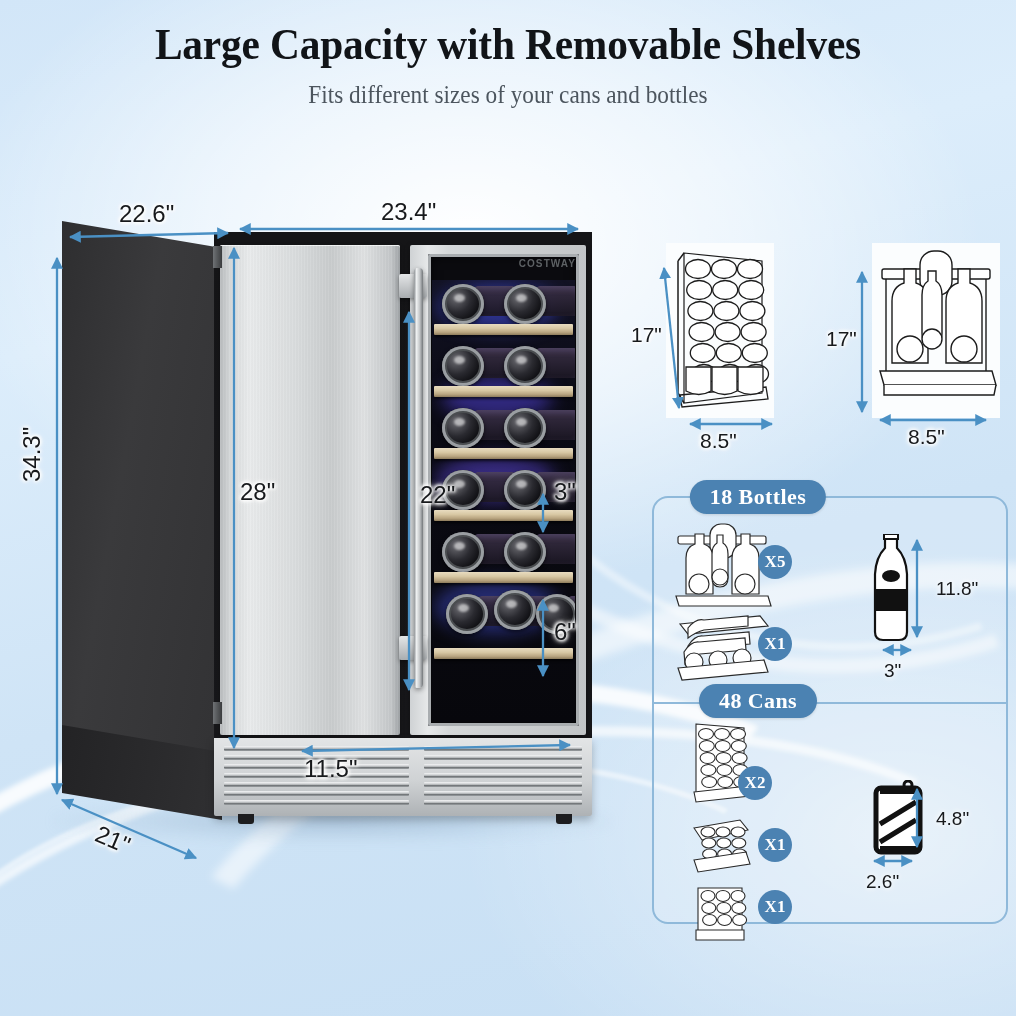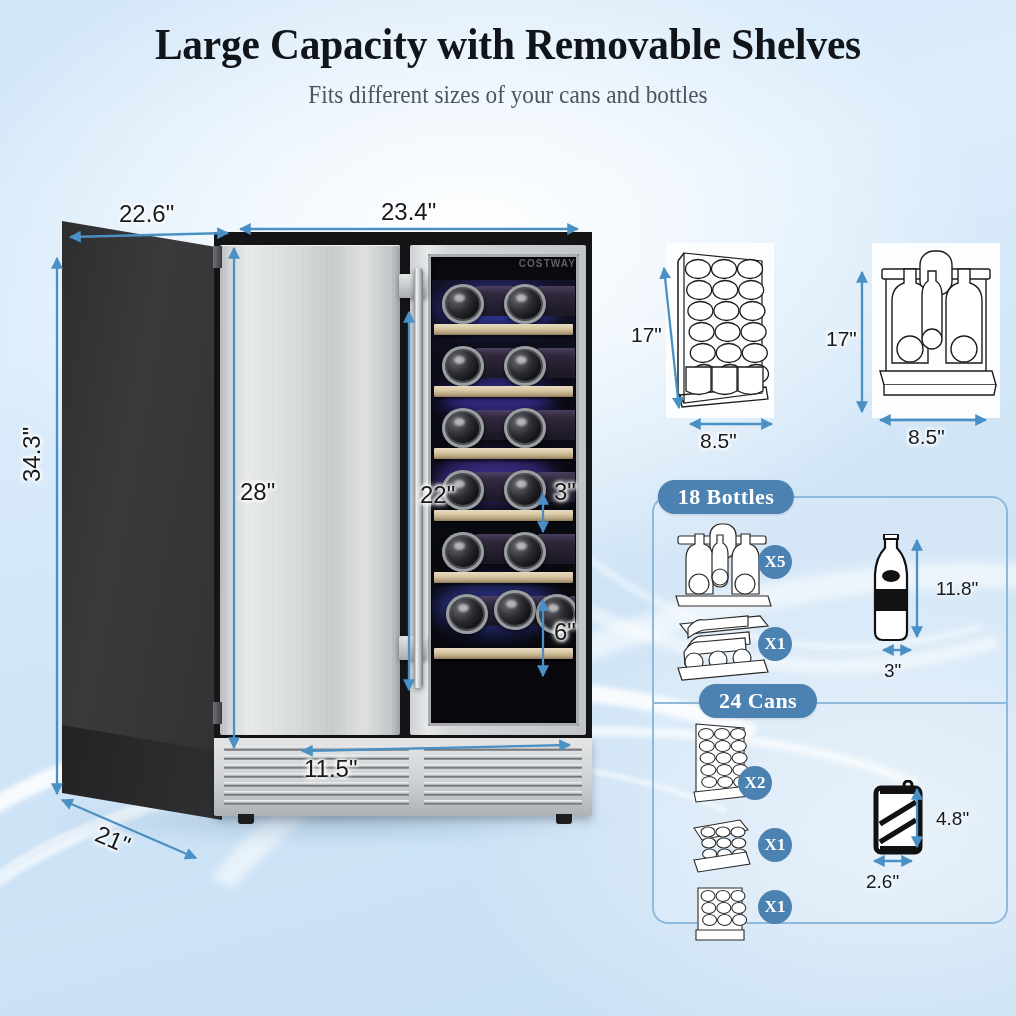--- a/index.html
+++ b/index.html
@@ -197,21 +197,21 @@
     background: rgba(255,255,255,0.14);
   }
   .panel-div { position:absolute; left: 0; right: 0; top: 204px; height: 2px; background:#8fb9da; }
   .pill {
     position:absolute; z-index: 22; height: 34px; padding: 0 20px;
     background: #4b82b2; border-radius: 17px; color:#fff;
     font-family: "Liberation Serif", serif; font-weight: bold; font-size: 22px;
     display:flex; align-items:center; justify-content:center; letter-spacing:.4px;
     box-shadow: 0 1px 3px rgba(0,0,0,.12);
   }
-  .pill-b { left: 726px; top: 480px; transform: translateX(-50%); }
+  .pill-b { left: 758px; top: 480px; transform: translateX(-50%); }
   .pill-c { left: 758px; top: 684px; transform: translateX(-50%); }
   .xbadge {
     position:absolute; z-index: 20; width: 34px; height: 34px; border-radius:50%;
     background:#4b82b2; color:#fff;
     font-family:"Liberation Serif", serif; font-size: 17px; font-weight:bold;
     display:flex; align-items:center; justify-content:center;
   }
   .panel-cap { position:absolute; z-index:18; }
 
   .note { position:absolute; z-index: 24; font-family:"Liberation Sans", sans-serif;
@@ -466,21 +466,21 @@
   <div class="dim small" style="left:631px; top:323px;">17"</div>
   <div class="dim small" style="left:700px; top:429px;">8.5"</div>
   <div class="dim small" style="left:826px; top:327px;">17"</div>
   <div class="dim small" style="left:908px; top:425px;">8.5"</div>
 
   <div class="panel">
     <div class="panel-div"></div>
   </div>
 
   <div class="pill pill-b">18 Bottles</div>
-  <div class="pill pill-c">24 Cans</div>
+  <div class="pill pill-c">48 Cans</div>
 
   <div class="panel-cap" style="left:672px; top:522px;">
     <svg width="102" height="88" viewBox="0 0 102 88">
       <g fill="#fff" stroke="#2a2a2a" stroke-width="1.2">
         <rect x="6" y="14" width="88" height="8" rx="2"></rect>
         <rect x="38" y="2" width="26" height="34" rx="11"></rect>
         <path d="M14 36 q0 -11 9 -14 l0 -10 l9 0 l0 10 q9 3 9 14 l0 36 l-27 0 z"></path>
         <path d="M60 36 q0 -11 9 -14 l0 -10 l9 0 l0 10 q9 3 9 14 l0 36 l-27 0 z"></path>
         <path d="M40 32 q0 -8 5 -11 l0 -8 l6 0 l0 8 q5 3 5 11 l0 24 q0 9 -8 9 q-8 0 -8 -9 z"></path>
         <circle cx="27" cy="62" r="10"></circle>

